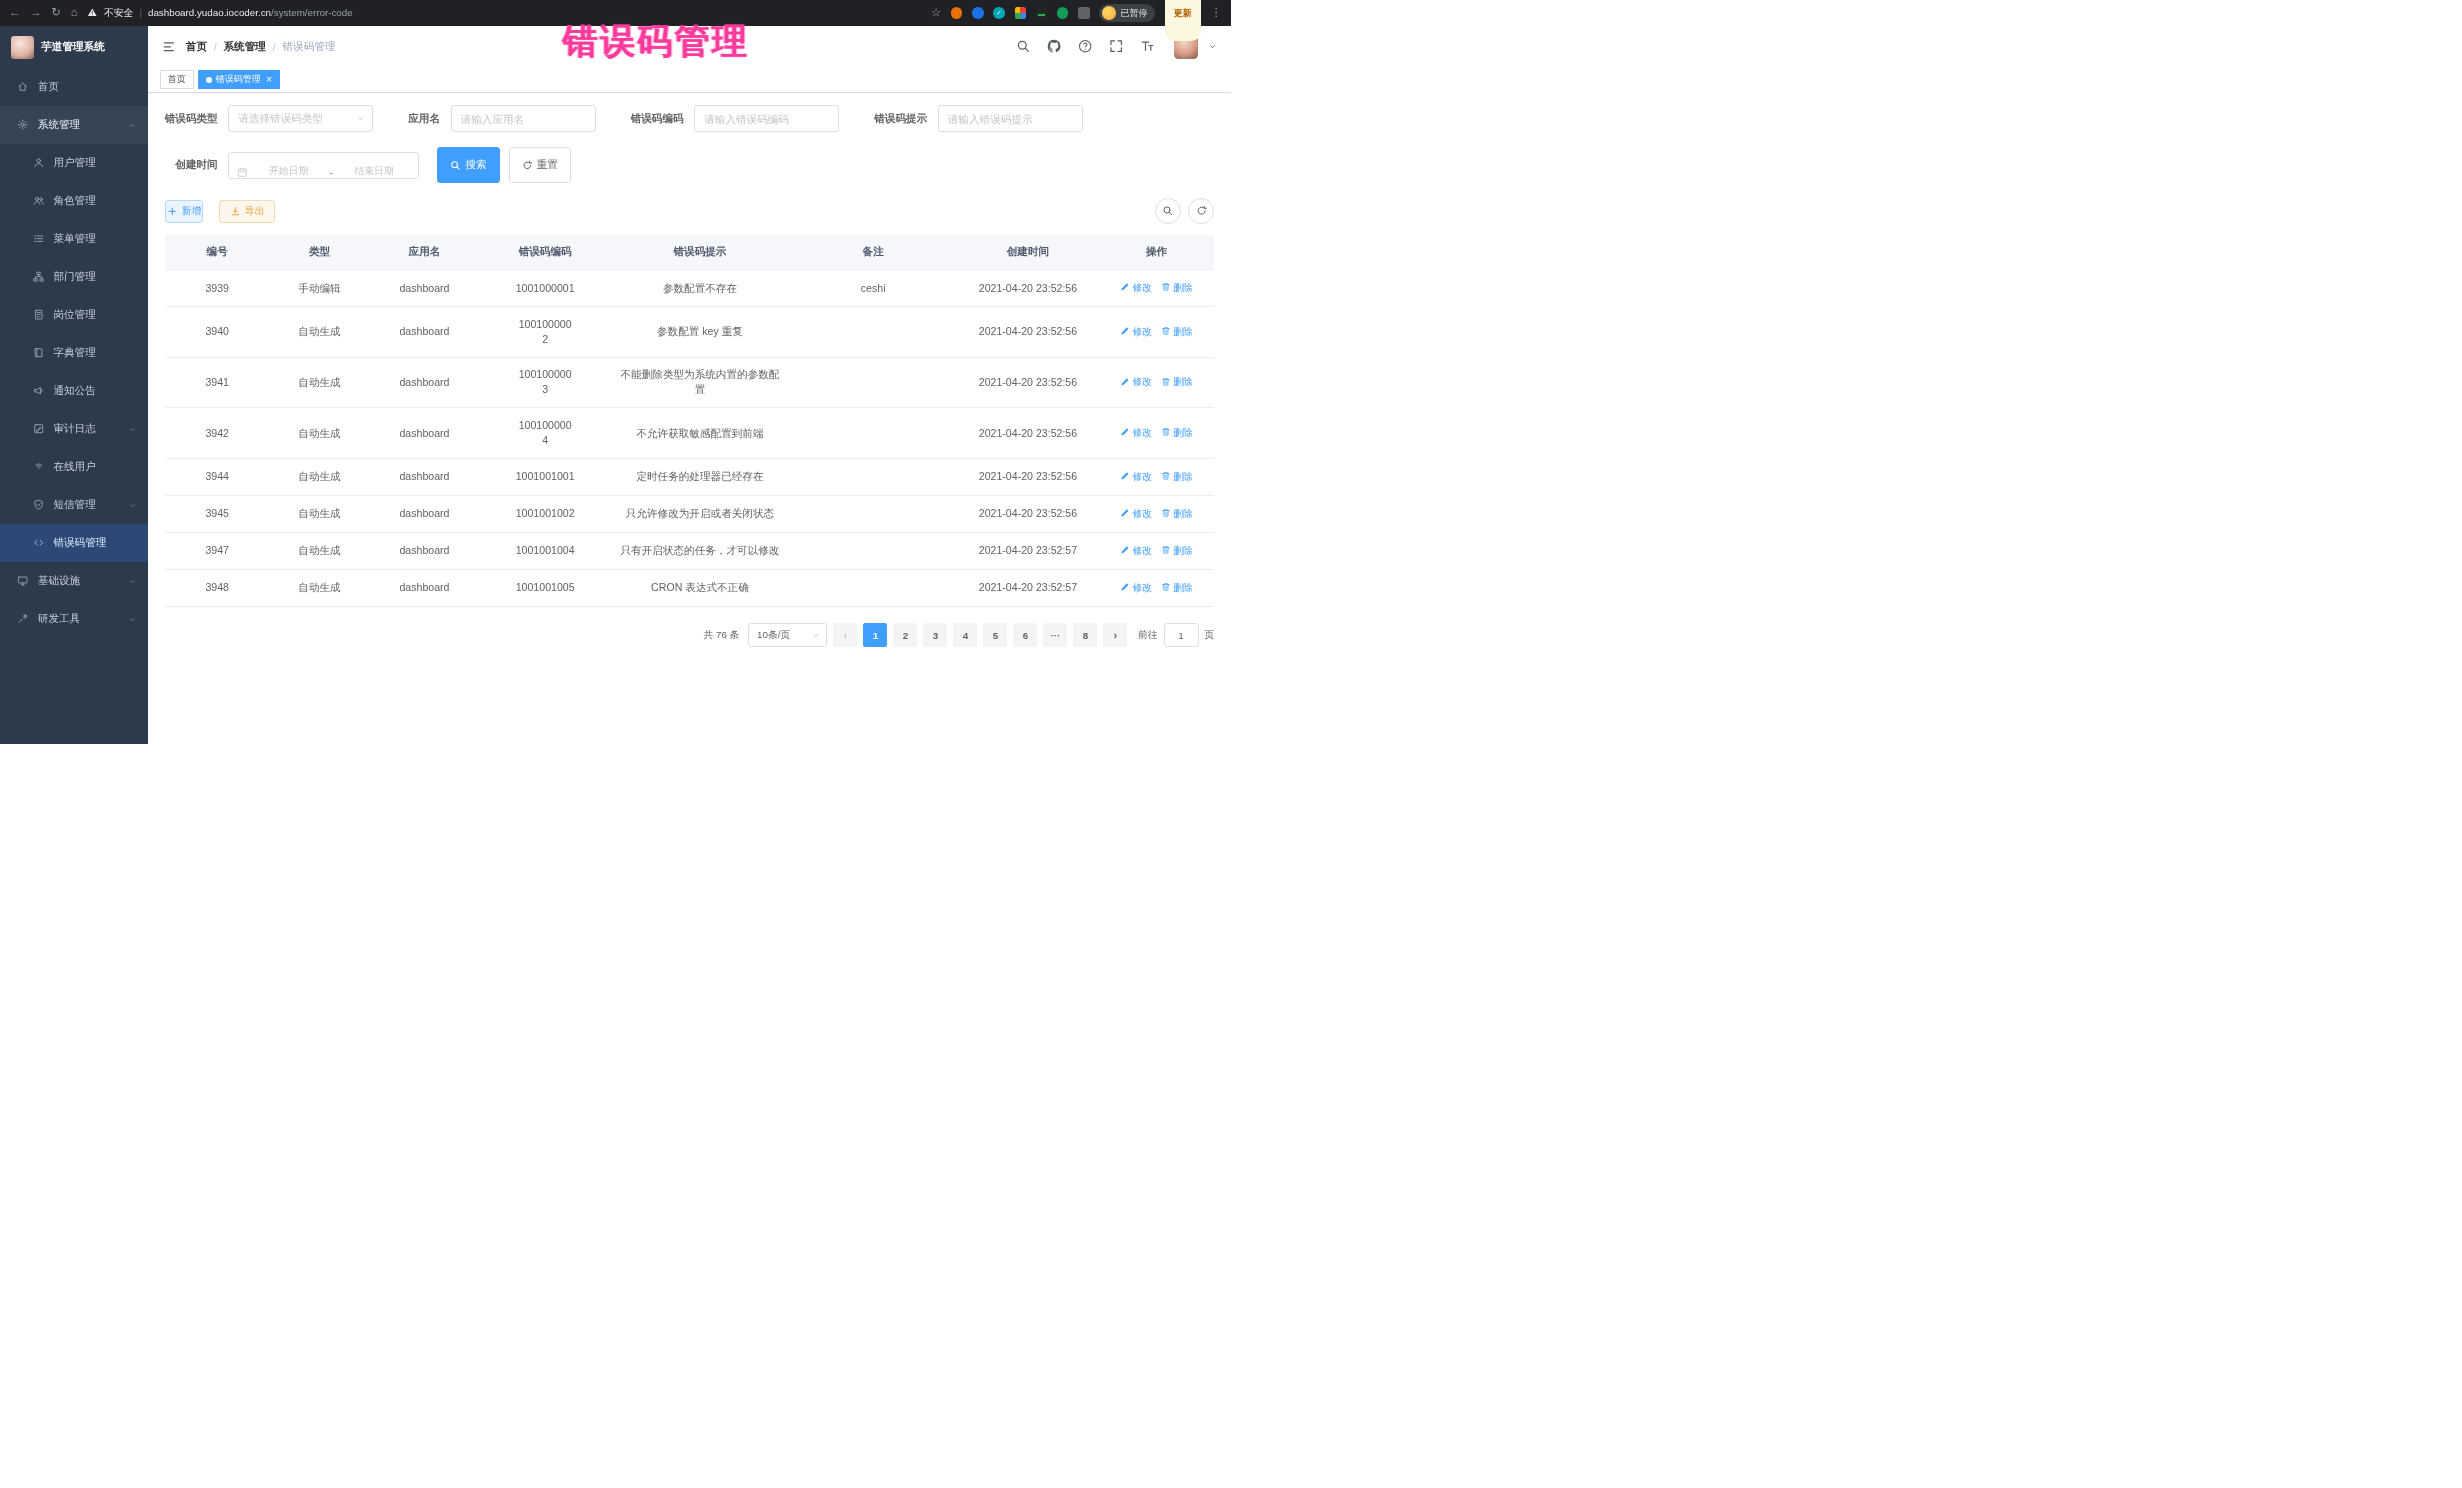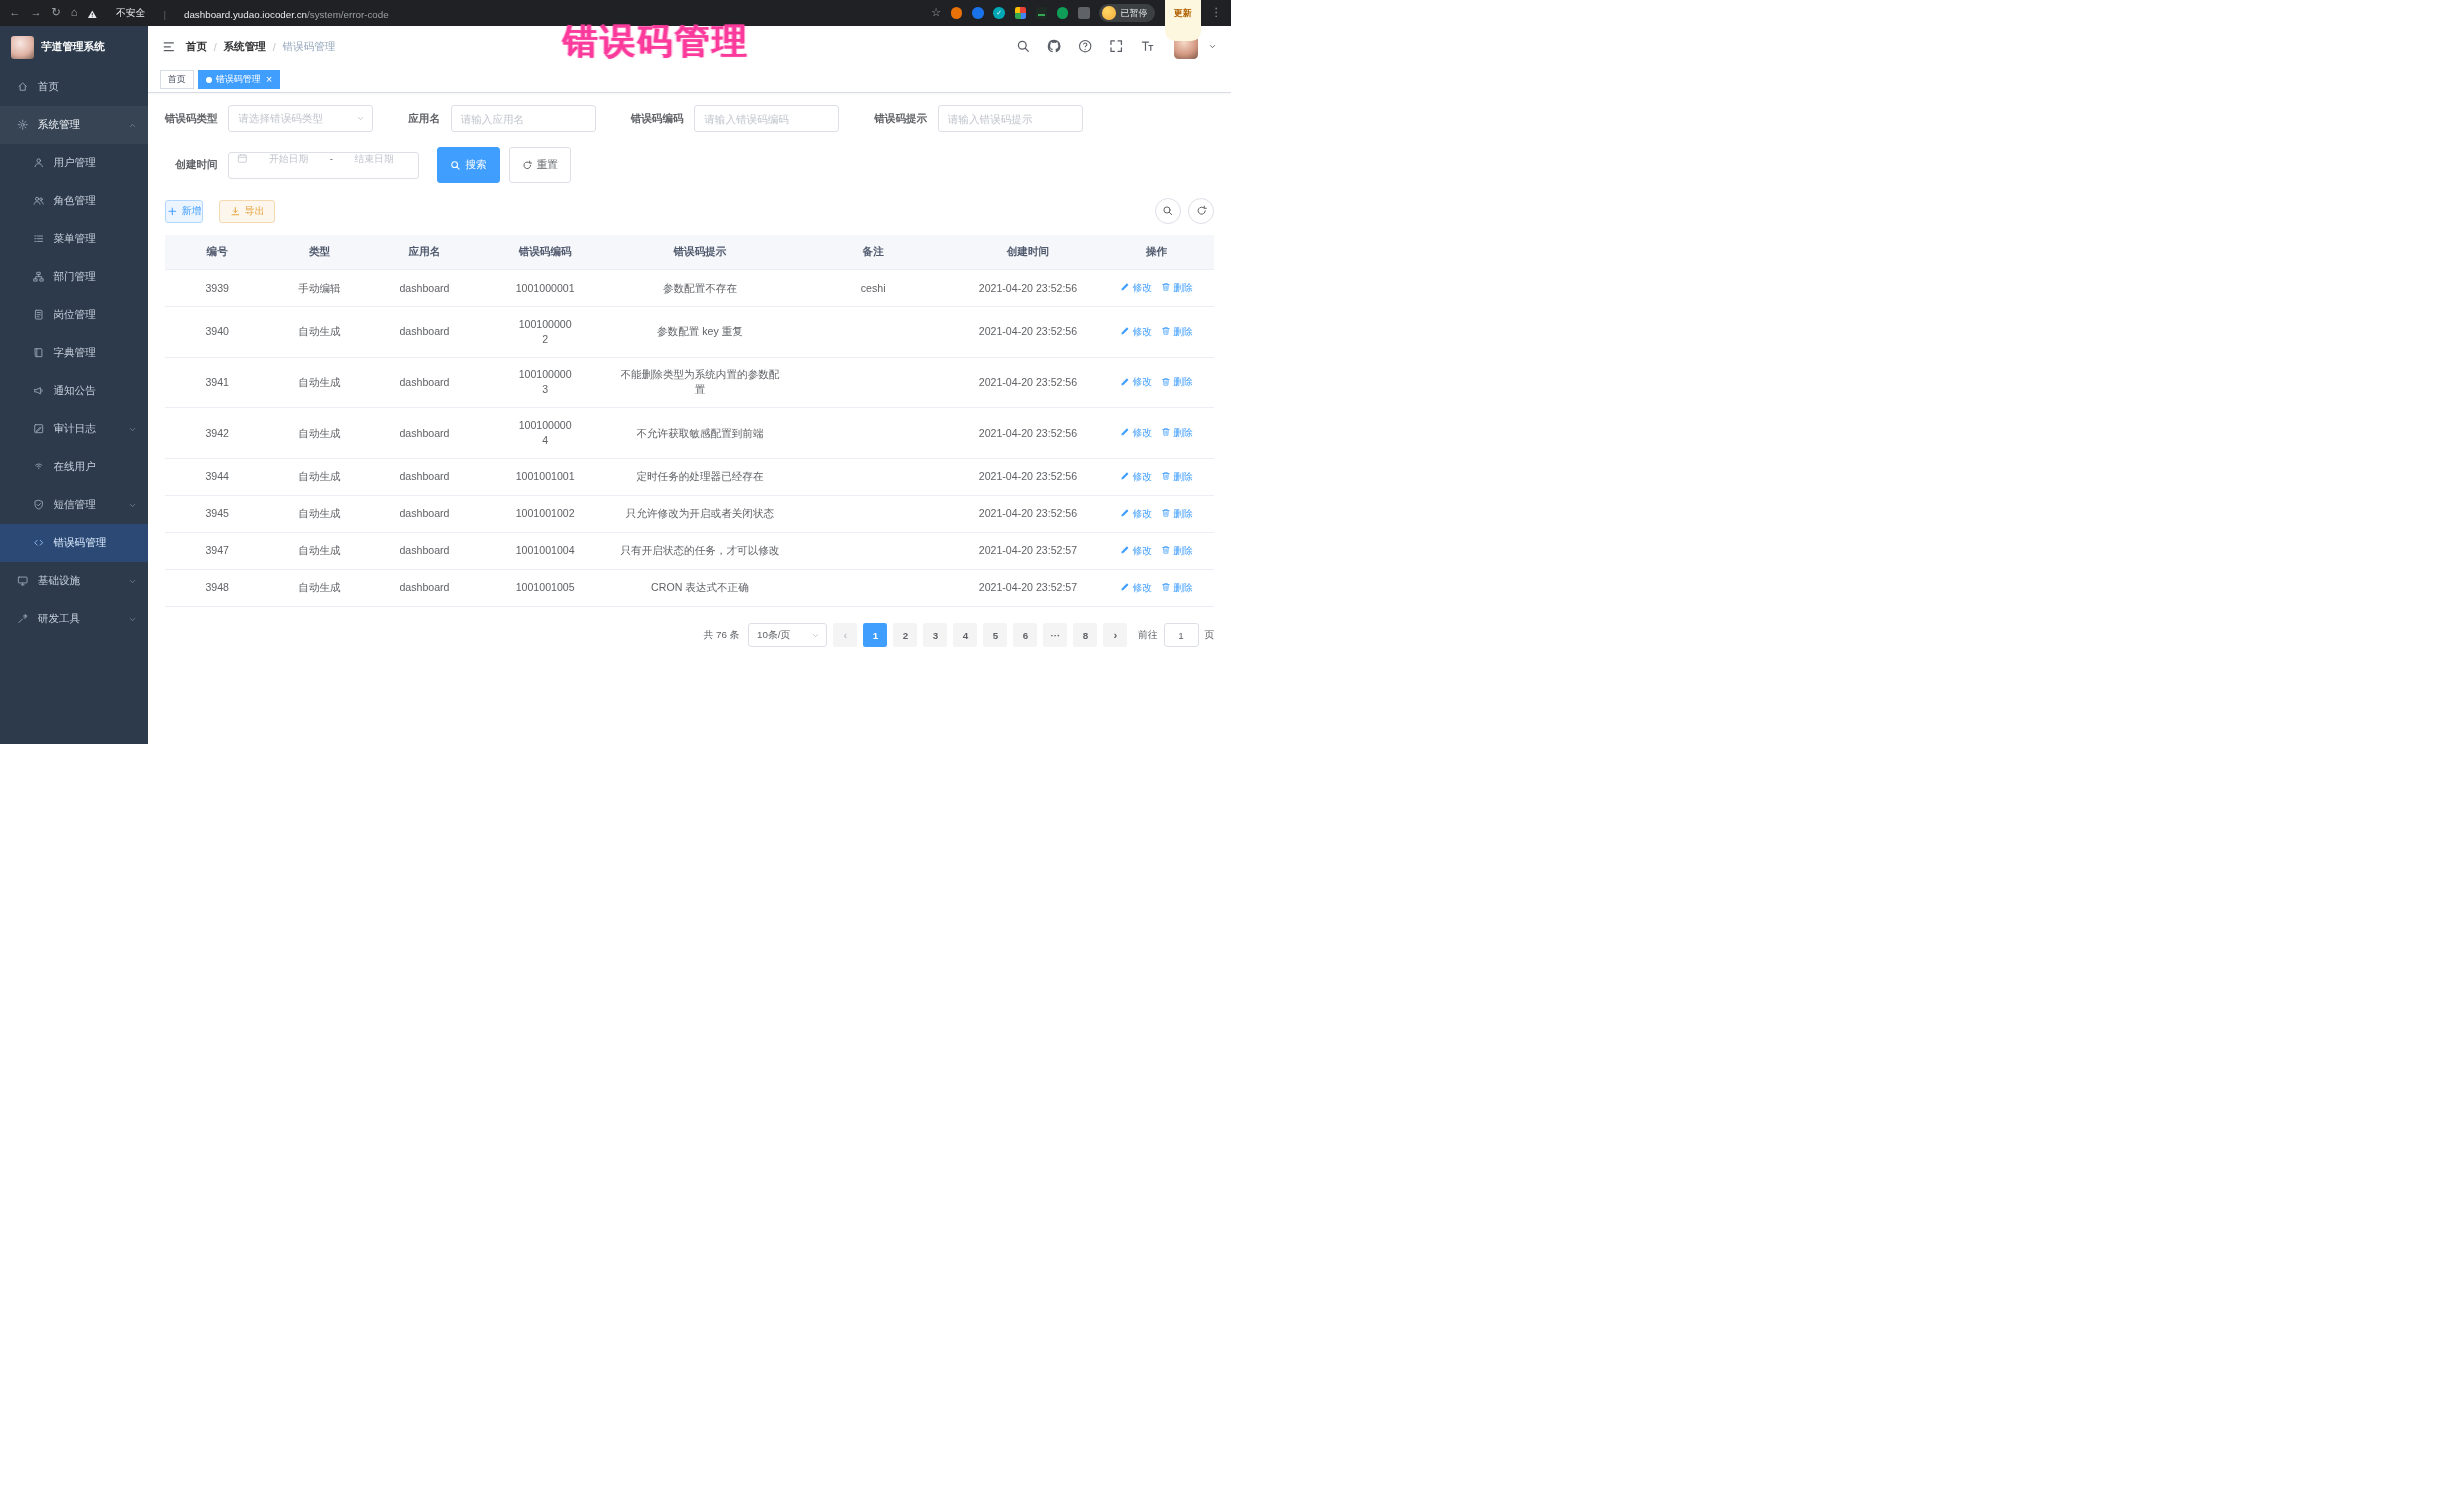--- a/index.html
+++ b/index.html
@@ -2,21 +2,21 @@
 <html style="--accent: #409eff; --overlay: #fb3a9b;"><head>
 <meta charset="utf-8">
 <style>
   *{box-sizing:border-box;margin:0;padding:0;}
   html,body{width:1231px;height:744px;overflow:hidden;background:#fff;
     font-family:"Liberation Sans","DejaVu Sans",sans-serif;font-size:10.6px;color:#606266;}
   .i{width:100%;height:100%;display:block;}
   
   .browser-bar{height:26px;background:#202124;display:flex;align-items:center;padding:0 9px;gap:9.8px;color:#e8eaed;position:relative;z-index:5;}
   .bicon{color:#9aa0a6;font-size:11.4px;cursor:pointer;line-height:1;}
-  .omnibox{display:flex;align-items:flex-end;gap:18px;flex:1;font-size:9.8px;min-width:0;cursor:text;}
+  .omnibox{display:flex;align-items:flex-start;gap:6px;flex:1;font-size:9.8px;min-width:0;cursor:text;}
   .warn{width:10.6px;height:10.6px;display:inline-flex;color:#e8eaed;}
   .url-sep{color:#5f6368;}
   .url{white-space:nowrap;overflow:hidden;}
   .url .dom{color:#e8eaed;}
   .url .path{color:#9aa0a6;}
   .ext{width:11.4px;height:11.4px;border-radius:50%;display:inline-flex;align-items:center;justify-content:center;cursor:pointer;flex-shrink:0;}
   .e1{background:#e8710a;}
   .e2{background:#1a73e8;}
   .e3{background:#00a8b5;color:#fff;font-size:6.8px;}
   .e3::after{content:"✓";}
@@ -64,21 +64,21 @@
   .tag .x{font-style:normal;font-size:10.6px;line-height:1;margin-left:1.5px;}
   
   .content{flex:1;padding:12px 16.7px 0;position:relative;overflow:hidden;}
   .f-row{display:flex;align-items:center;margin-bottom:15px;}
   .f-group{display:flex;align-items:center;margin-right:35px;}
   .f-group label{font-size:10.6px;font-weight:700;color:#606266;margin-right:10.6px;white-space:nowrap;}
   .f-input{width:145px;height:27px;border:0.8px solid #dcdfe6;border-radius:3px;padding:0 9px;font-size:10.6px;color:#606266;outline:none;font-family:inherit;}
   .f-input::placeholder{color:#c0c4cc;}
   .f-select{width:145px;height:27px;border:0.8px solid #dcdfe6;border-radius:3px;display:flex;align-items:center;justify-content:space-between;padding:0 7.6px 0 9px;color:#c0c4cc;font-size:10.6px;cursor:pointer;}
   .car{width:9px;height:9px;color:#c0c4cc;display:inline-flex;flex-shrink:0;}
-  .date-range{width:191px;height:27px;border:0.8px solid #dcdfe6;border-radius:3px;display:flex;align-items:flex-start;gap:4.5px;padding:0 7.6px;color:#c0c4cc;font-size:9.8px;cursor:pointer;}
+  .date-range{width:191px;height:27px;border:0.8px solid #dcdfe6;border-radius:3px;display:flex;align-items:flex-end;gap:4.5px;padding:0 7.6px;color:#c0c4cc;font-size:9.8px;cursor:pointer;}
   .cal{width:10.6px;height:10.6px;color:#c0c4cc;display:inline-flex;flex-shrink:0;}
   .date-range .ph{flex:1;text-align:center;white-space:nowrap;}
   .date-range .dsep{color:#606266;}
   .btn{height:27px;display:inline-flex;align-items:center;gap:4.5px;padding:17px 12px;border-radius:3px;border:0.8px solid #dcdfe6;background:#fff;color:#606266;font-size:10.6px;cursor:pointer;font-family:inherit;}
   .btn .bi{width:10.6px;height:10.6px;display:inline-flex;}
   .btn.primary{background:var(--accent,#409eff);border-color:var(--accent,#409eff);color:#fff;margin-left:18px;margin-right:9px;}
   .toolbar{display:flex;align-items:center;gap:7.6px;margin:0 0 10.6px;}
   .btn.add{background:#ecf5ff;border-color:#b3d8ff;color:#409eff;height:23px;padding:0 1px;font-size:9.8px;}
   .btn.export{background:#fdf6ec;border-color:#f5dab1;color:#e6a23c;height:23px;padding:0 9.8px;font-size:9.8px;margin-left:8px;}
   .tool-spacer{flex:1;}

